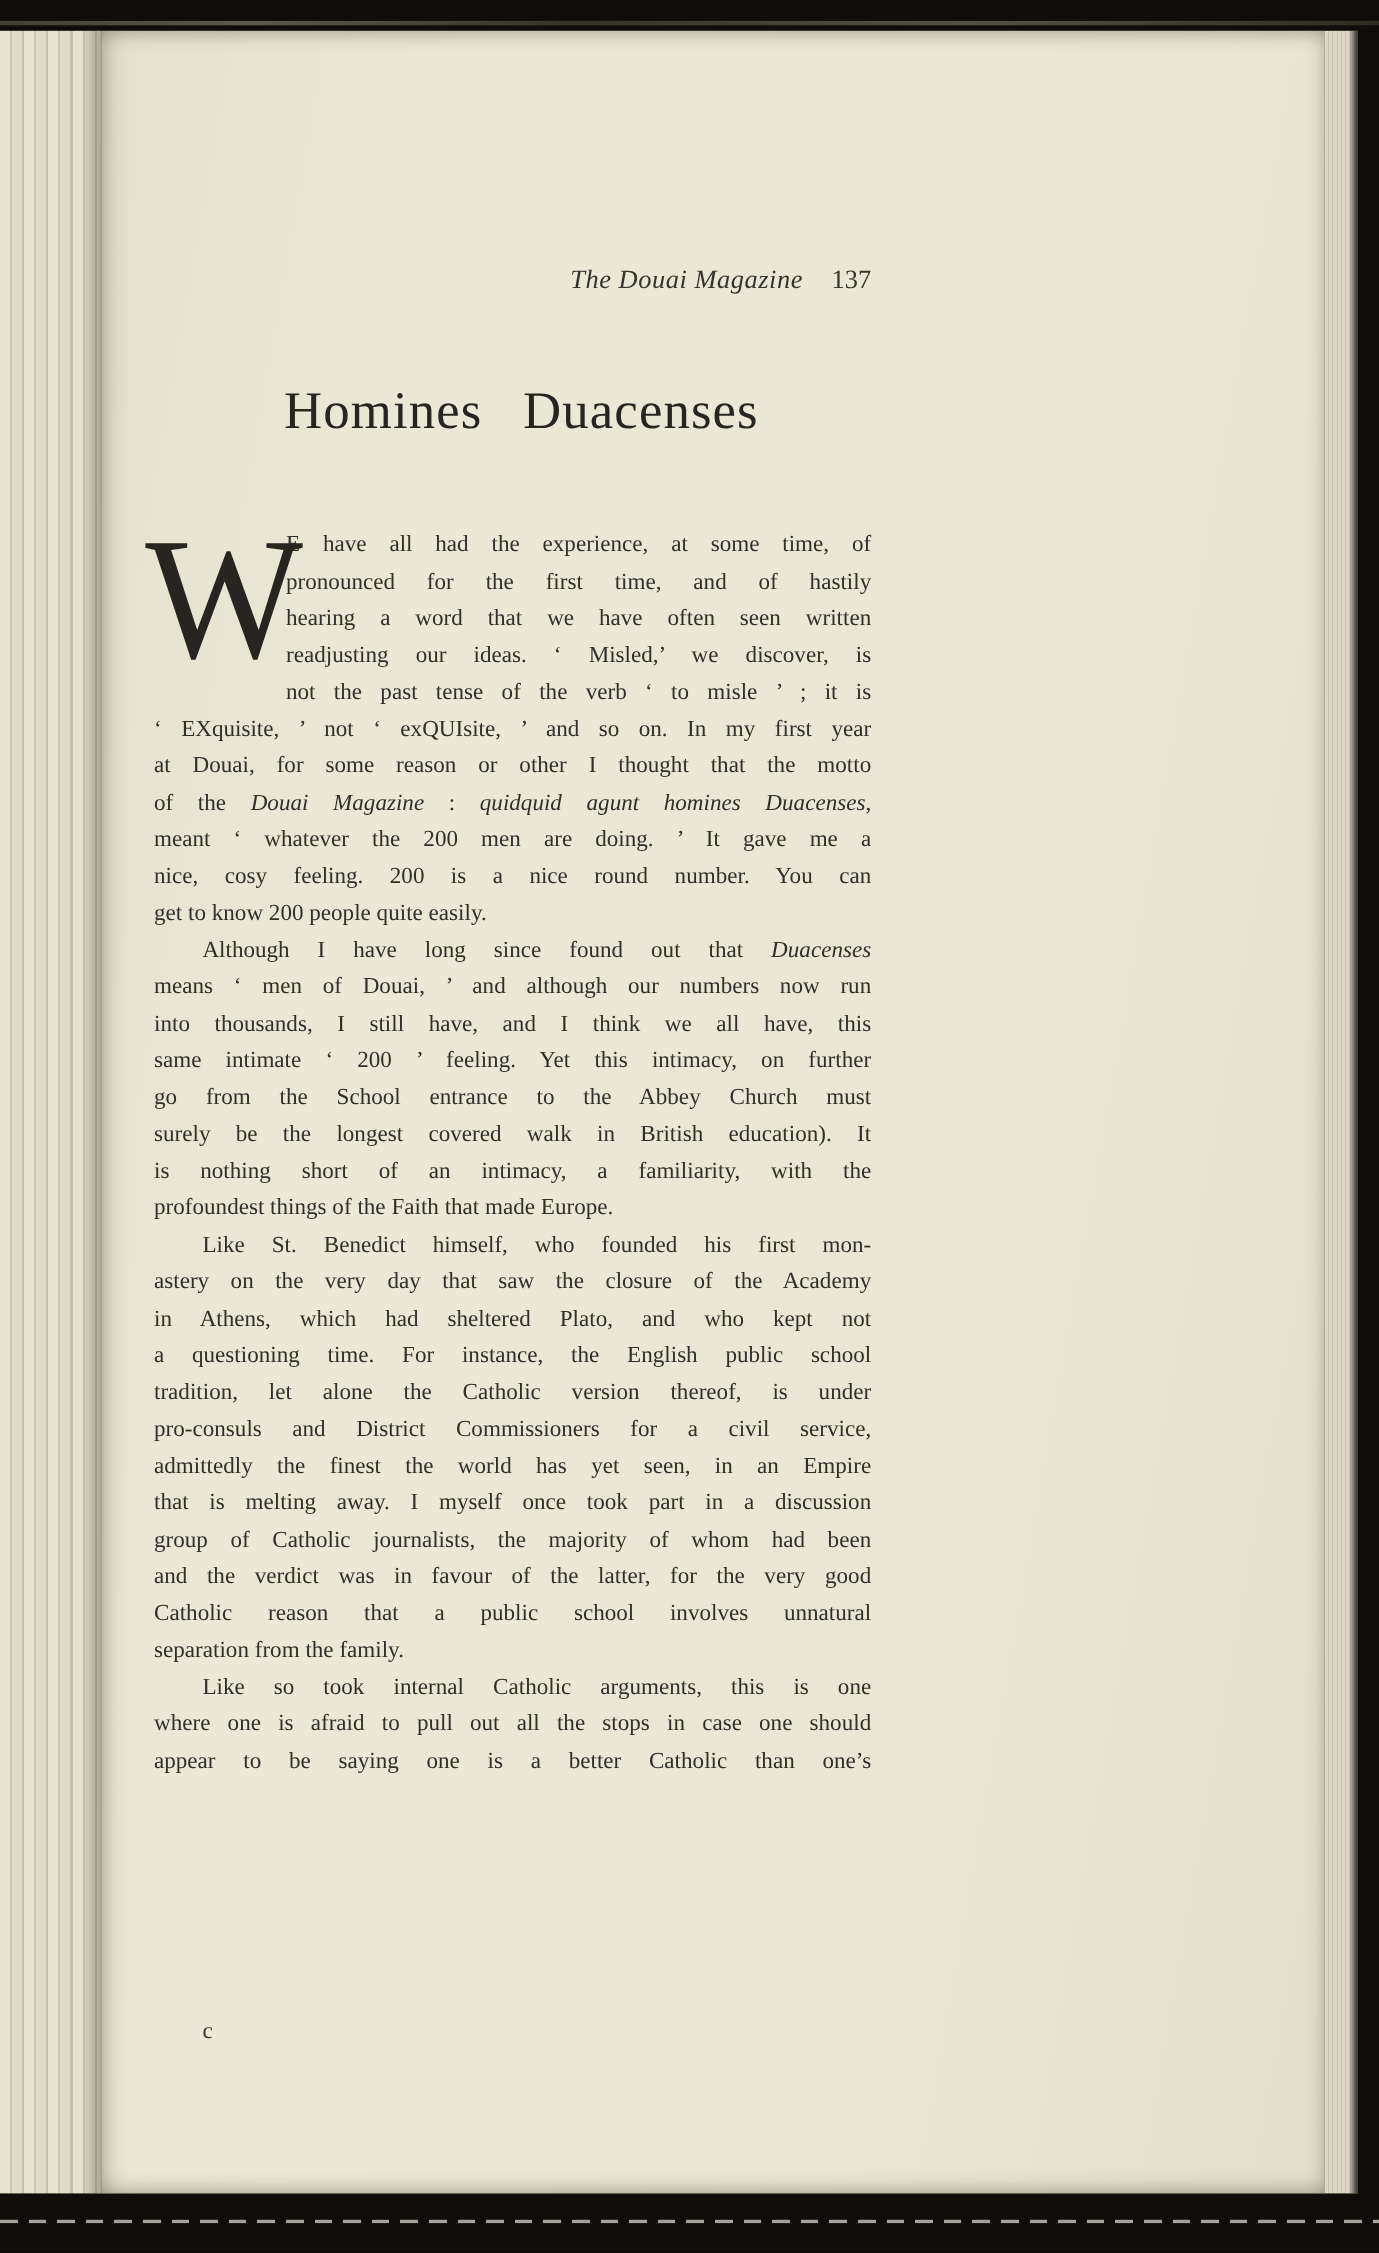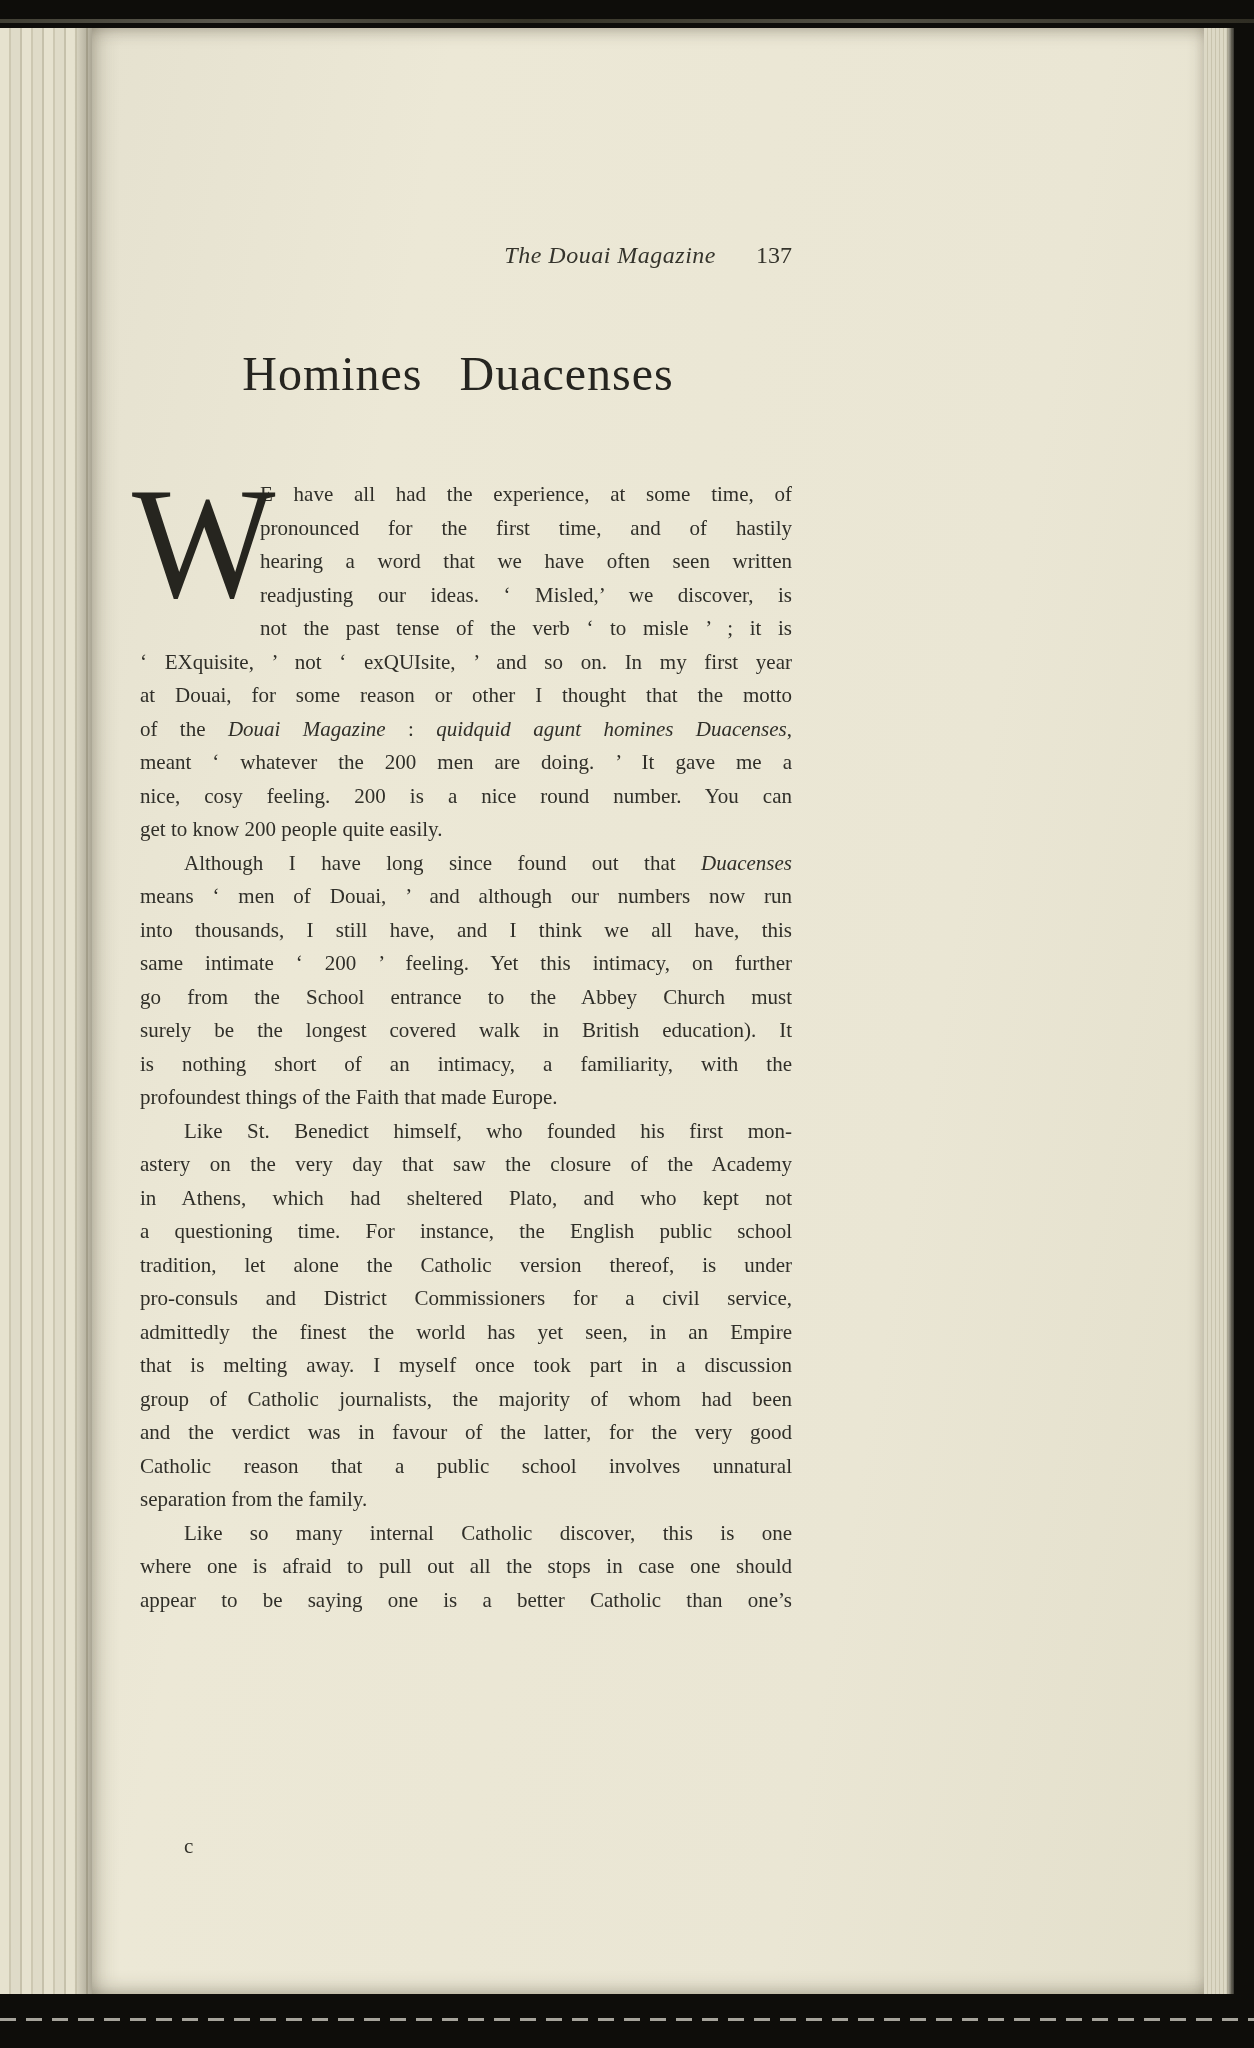--- a/index.html
+++ b/index.html
@@ -60,24 +60,24 @@
     color: #2e2d27;
   }
   .running-header {
     position: absolute; left: 48px; top: 212px; width: 652px;
     text-align: right;
     font-size: 24px; line-height: 30px;
     color: #35342c;
     white-space: nowrap;
   }
   .running-header .journal { font-style: italic; letter-spacing: .5px; }
-  .running-header .folio { font-style: normal; margin-left: 40px; }
+  .running-header .folio { font-style: normal; margin-left: 26px; }
 
   .article-title {
-    position: absolute; left: 40px; top: 318px; width: 652px;
+    position: absolute; left: 56px; top: 318px; width: 652px;
     text-align: center;
     font-size: 48px; line-height: 56px;
     letter-spacing: 1px;
     word-spacing: 24px;
     color: #262520;
   }
 
   .article-body {
     position: absolute; left: 48px; top: 450px; width: 652px;
     font-size: 21px;
@@ -156,21 +156,21 @@
           <div class="line"><span>tradition, let alone the Catholic version thereof, is under</span></div>
           <div class="line"><span>pro-consuls and District Commissioners for a civil service,</span></div>
           <div class="line"><span>admittedly the finest the world has yet seen, in an Empire</span></div>
           <div class="line"><span>that is melting away. I myself once took part in a discussion</span></div>
           <div class="line"><span>group of Catholic journalists, the majority of whom had been</span></div>
           <div class="line"><span>and the verdict was in favour of the latter, for the very good</span></div>
           <div class="line"><span>Catholic reason that a public school involves unnatural</span></div>
           <div class="line last"><span>separation from the family.</span></div>
         </div>
         <div class="para">
-          <div class="line indent"><span>Like so many internal Catholic discover, this is one</span></div>
+          <div class="line indent"><span>Like so took internal Catholic arguments, this is one</span></div>
           <div class="line"><span>where one is afraid to pull out all the stops in case one should</span></div>
           <div class="line"><span>appear to be saying one is a better Catholic than one’s</span></div>
         </div>
       </div>
 
     <div class="signature-mark">c</div>
   </div>
 
   <div class="cover-bottom-line"></div>
 </div>

